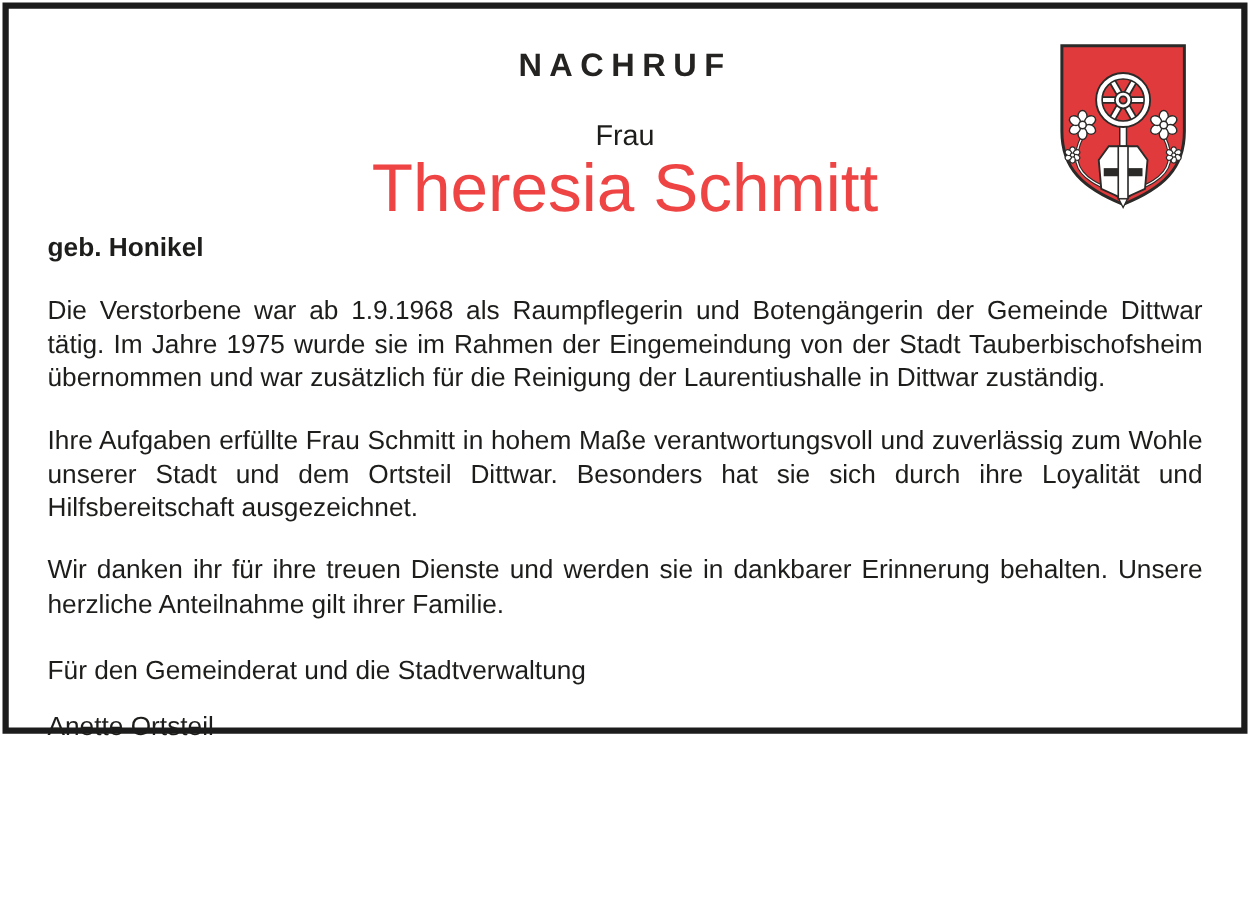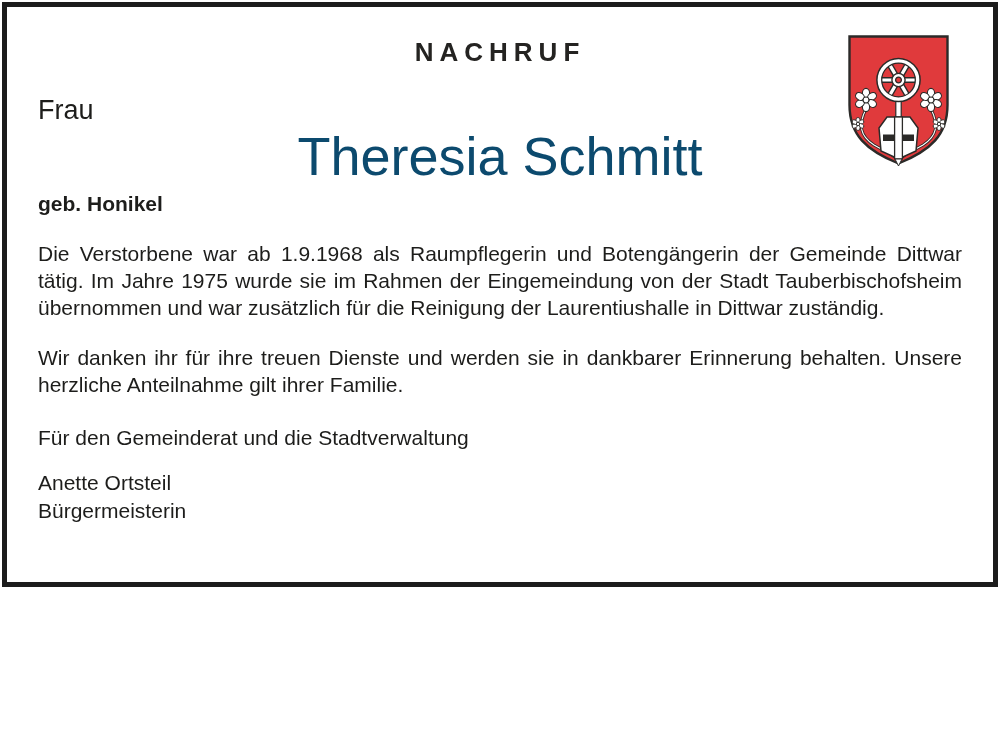--- a/index.html
+++ b/index.html
@@ -46,30 +46,31 @@
     line-height: 1.15;
     color: #242321;
   }
   .intro {
     margin: 26px 0 0 0;
     font-size: 21px;
     line-height: 1.3;
   }
   .salutation {
     margin: 26px 0 0 0;
-    font-size: 27px;
+    text-align: center;
+    font-size: 23px;
     line-height: 1.25;
   }
   .deceased-name {
     margin: 0;
     text-align: center;
     font-size: 54px;
     font-weight: 400;
     line-height: 1.05;
-    color: #0c4a6e;
+    color: #ef4444;
   }
   .maiden {
     margin: 6px 0 0 0;
     text-align: left;
     font-size: 21px;
     font-weight: 700;
     line-height: 1.3;
   }
   .bodytext {
     margin: 22px 0 0 0;
@@ -193,20 +194,21 @@
 
   <div class="page">
     <h1 class="title">NACHRUF</h1>
 
 
     <p class="salutation">Frau</p>
     <h2 class="deceased-name">Theresia Schmitt</h2>
     <p class="maiden">geb. Honikel</p>
 
     <p class="bodytext">Die Verstorbene war ab 1.9.1968 als Raumpflegerin und Botengängerin der Gemeinde Dittwar tätig. Im Jahre 1975 wurde sie im Rahmen der Eingemeindung von der Stadt Tauberbischofsheim übernommen und war zusätzlich für die Reinigung der Laurentiushalle in Dittwar zuständig.</p>
+    <p class="bodytext">Ihre Aufgaben erfüllte Frau Schmitt in hohem Maße verantwortungsvoll und zuverlässig zum Wohle unserer Stadt und dem Ortsteil Dittwar. Besonders hat sie sich durch ihre Loyalität und Hilfsbereitschaft ausgezeichnet.</p>
     <p class="bodytext">Wir danken ihr für ihre treuen Dienste und werden sie in dankbarer Erinnerung behalten. Unsere herzliche Anteilnahme gilt ihrer Familie.</p>
 
     <p class="closing">Für den Gemeinderat und die Stadtverwaltung</p>
 
     <div class="signature">
       <p>Anette Ortsteil</p>
       <p>Bürgermeisterin</p>
     </div>
   </div>
 </div>

